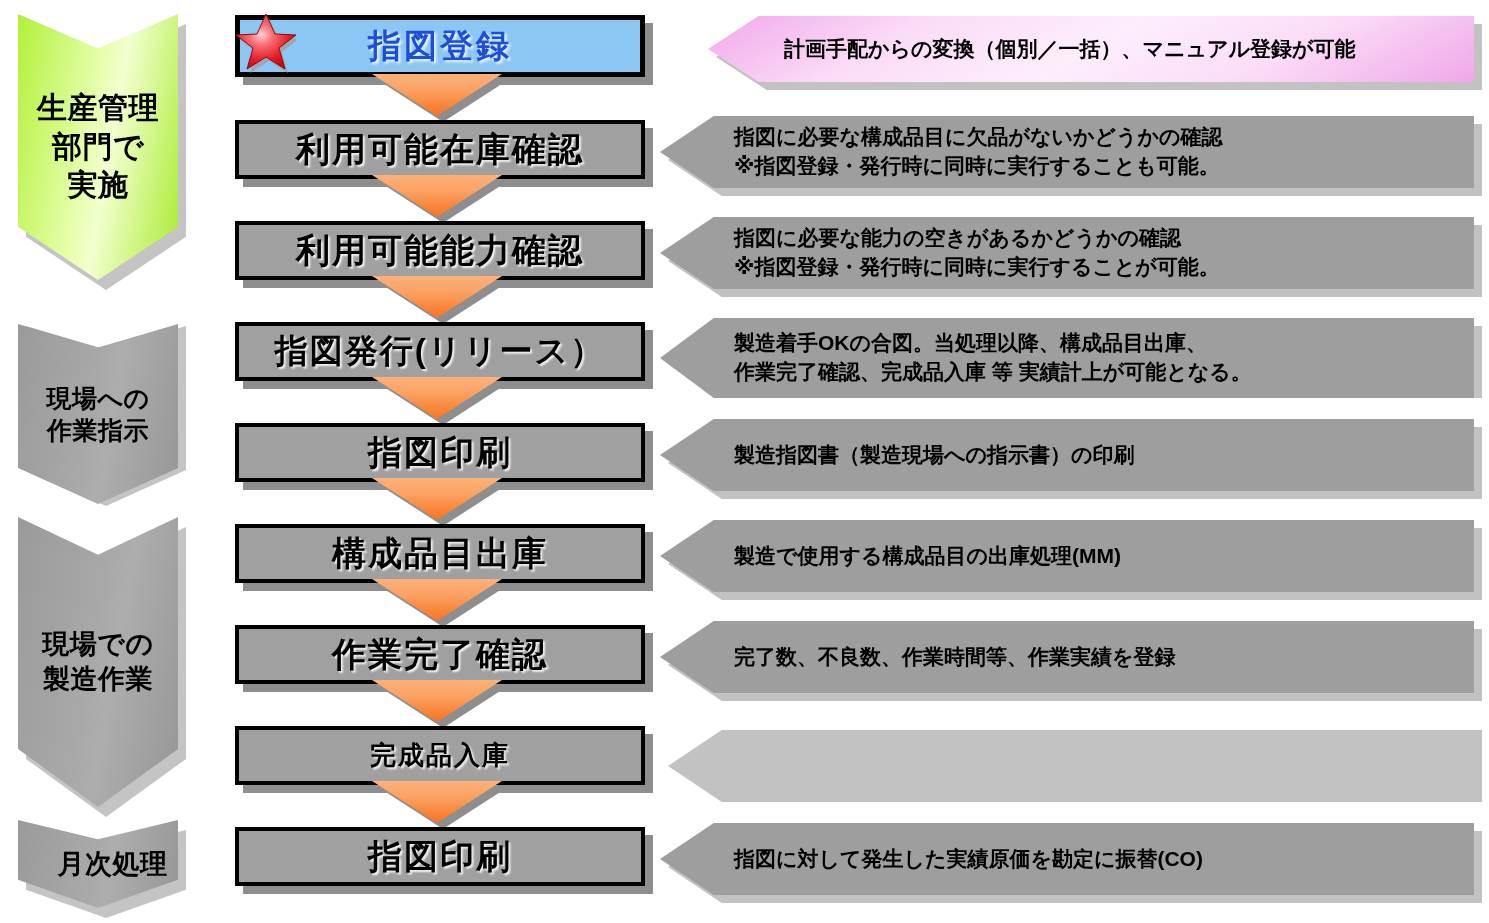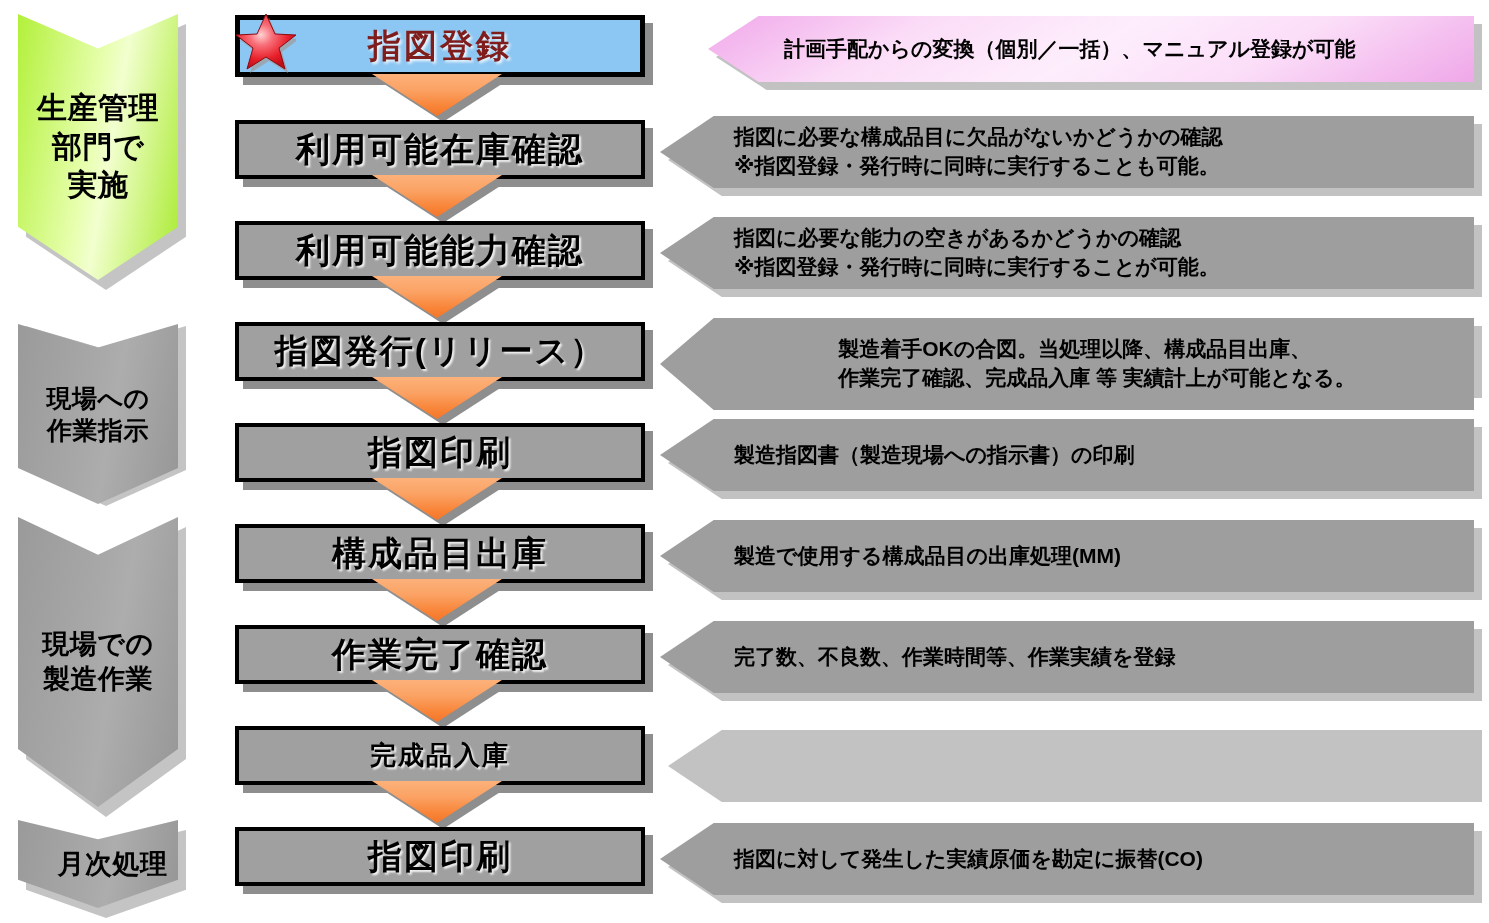--- a/index.html
+++ b/index.html
@@ -59,21 +59,21 @@
     align-items: center;
     justify-content: center;
     border: 4px solid #000000;
     background: #a0a0a0;
     color: #000000;
     font-weight: bold;
     z-index: 5;
   }
   .pbox.first {
     background: #8cc6f2;
-    color: #7f1d1d;
+    color: #1d4ed8;
     border-width: 5px;
   }
   .pbox .boxlabel {
     letter-spacing: 2px;
     text-shadow: 2px 2px 2px rgba(255,255,255,0.85);
   }
   .pbox.first .boxlabel {
     letter-spacing: 3px;
     text-shadow: 2px 2px 3px rgba(255,255,255,0.9);
   }
@@ -224,21 +224,21 @@
 
   <div class="arrow-shadow" style="left:378px; top:383px; width:130px; height:42px;"></div>
   <div class="arrow" style="left:372px; top:377px; width:130px; height:42px;"></div>
 
   <div class="pbox-shadow" style="left:243px; top:330px; width:410px; height:59px;"></div>
   <div class="pbox" style="left:235px; top:322px; width:410px; height:59px; font-size:33px;">
     <span class="boxlabel">指図発行(リリース）</span>
   </div>
 
   <div class="callout-shadow" style="left:668px; top:326px; width:814px; height:72px;"></div>
-  <div class="callout" style="left:660px; top:318px; width:814px; height:92px; padding-left:74px; padding-right:14px; font-size:21px;justify-content:center;">
+  <div class="callout" style="left:660px; top:318px; width:814px; height:80px; padding-left:74px; padding-right:14px; font-size:21px;">
     <span class="ctext">製造着手OKの合図。当処理以降、構成品目出庫、
 作業完了確認、完成品入庫 等 実績計上が可能となる。</span>
   </div>
 
   <div class="arrow-shadow" style="left:378px; top:484px; width:130px; height:42px;"></div>
   <div class="arrow" style="left:372px; top:478px; width:130px; height:42px;"></div>
 
   <div class="pbox-shadow" style="left:243px; top:431px; width:410px; height:59px;"></div>
   <div class="pbox" style="left:235px; top:423px; width:410px; height:59px; font-size:34px;">
     <span class="boxlabel">指図印刷</span>

